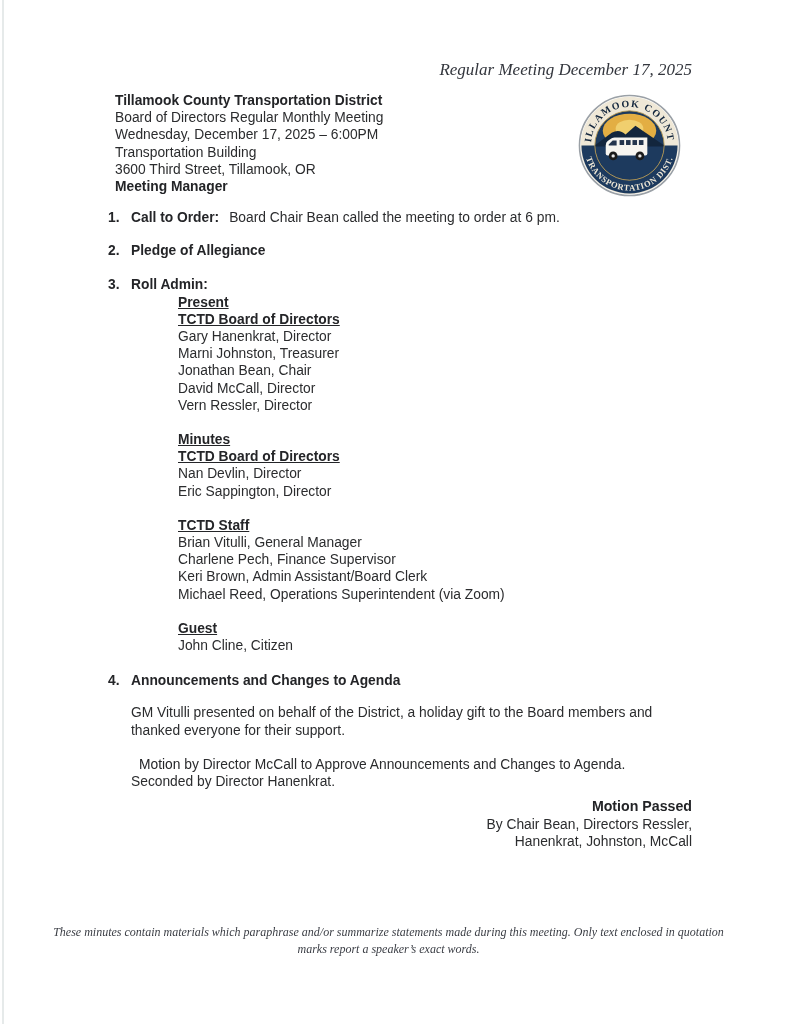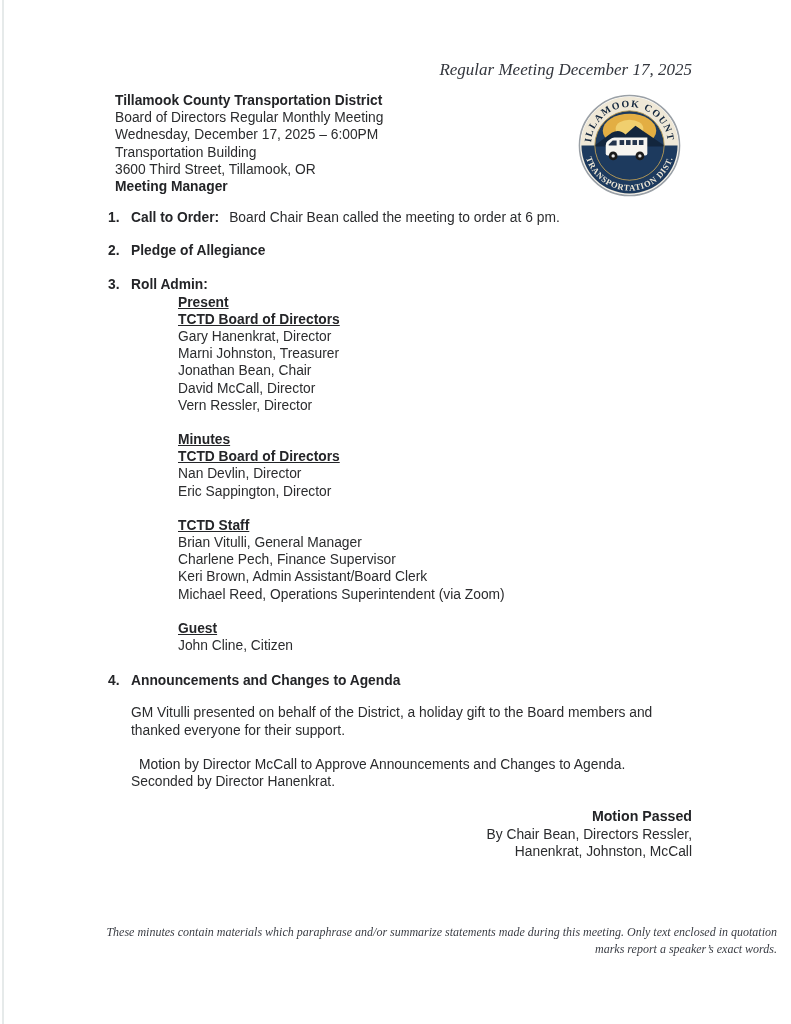--- a/index.html
+++ b/index.html
@@ -42,26 +42,26 @@
   .group { margin-bottom:17px; }
   .group:last-child { margin-bottom:0; }
   .gh { font-weight:bold; text-decoration:underline; color:#242528; }
   .mt18 { margin-top:18px; }
   .body-text { margin-left:23px; }
   .para { margin-top:15px; }
   .para div { white-space:nowrap; }
   .para .bold-lead { font-weight:normal; color:#242528;padding-left:8px; }
   .mt17 { margin-top:17px; }
   .result {
-    margin-top:18px; text-align:right; line-height:17.6px;
+    margin-top:8px; text-align:right; line-height:17.6px;
   }
   .result .rt { font-weight:bold; font-size:14.2px; color:#232427; }
   .footer {
     position:absolute; top:924px; left:0; right:14px;
-    text-align:right;
+    text-align:center;
     font-family:"Liberation Serif", serif;
     font-style:italic; font-size:12px; line-height:17px; color:#3a3d44;
   }
 </style>
 </head>
 <body>
 
 <div class="page">
   <div class="scan-edge"></div>
 

